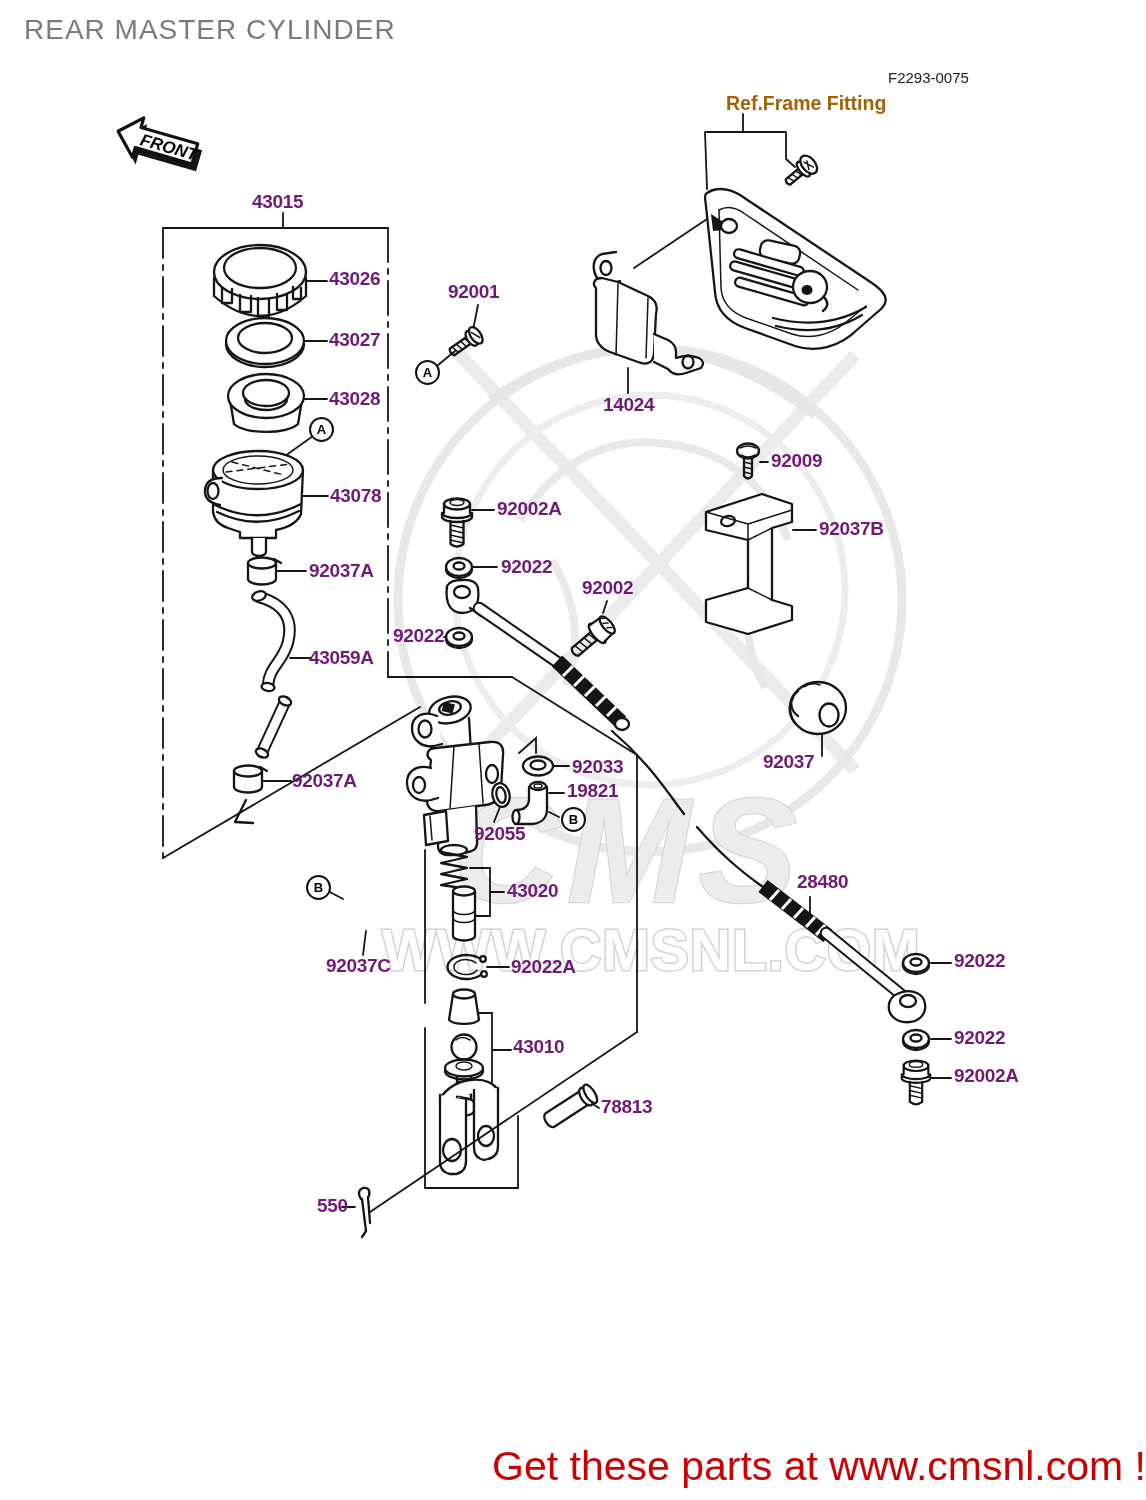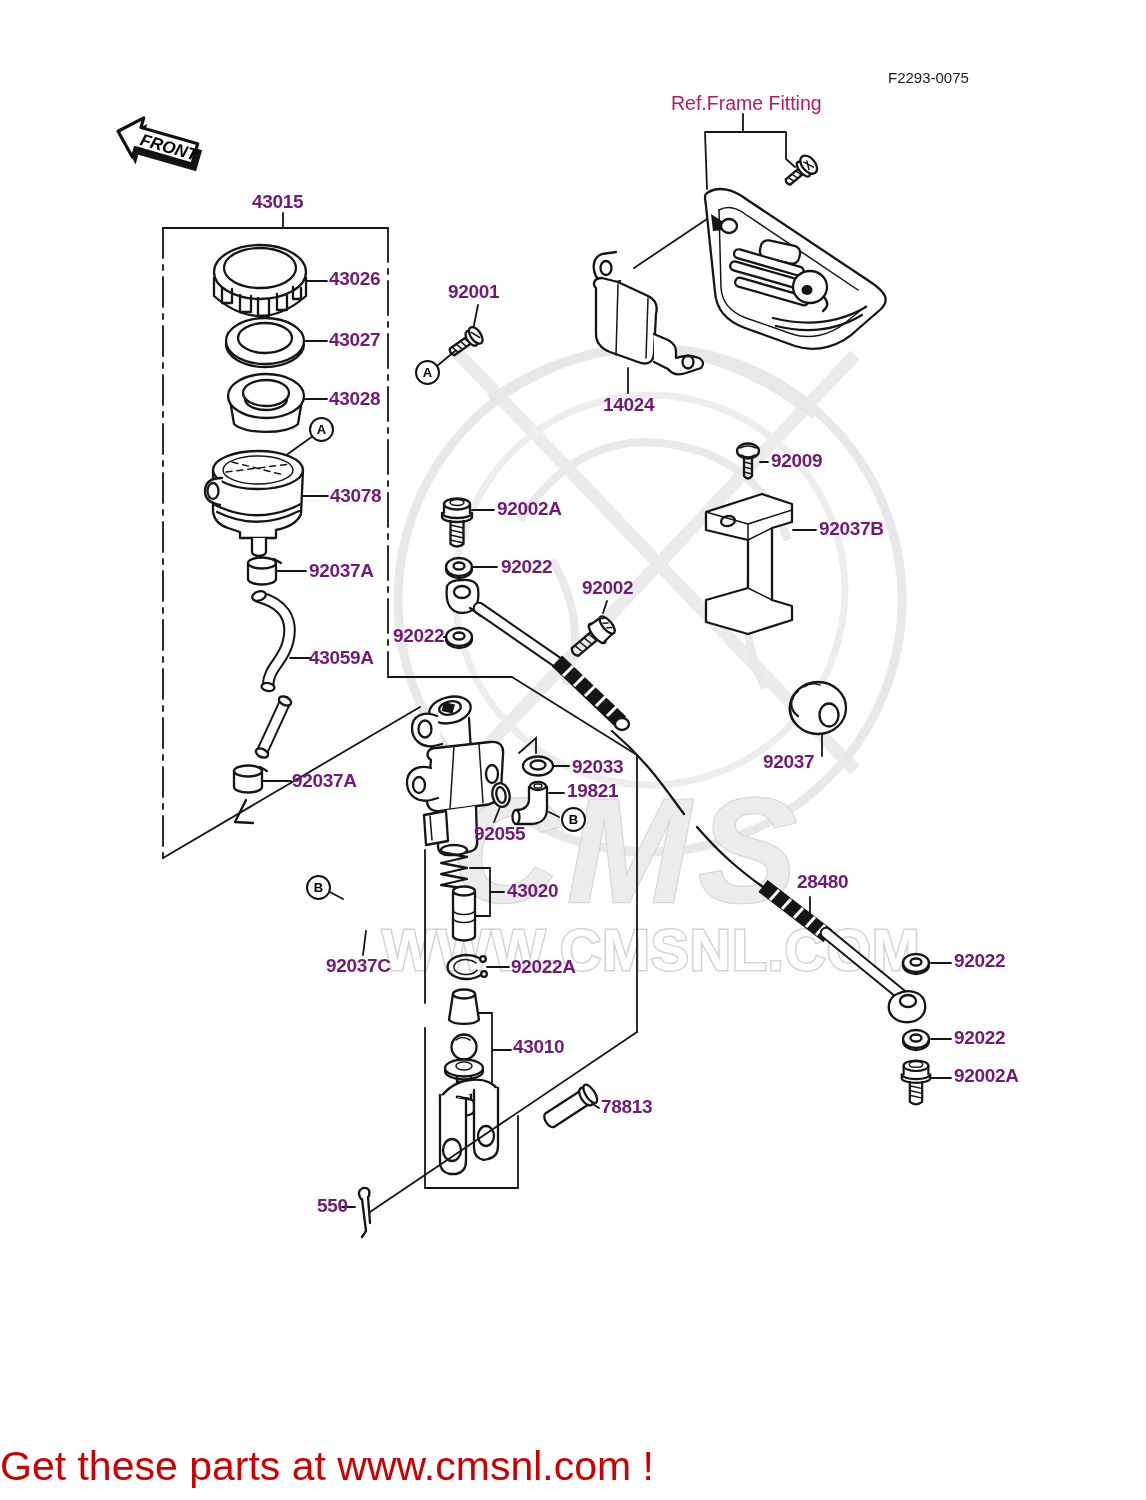--- a/index.html
+++ b/index.html
@@ -15,22 +15,22 @@
   .tubi{fill:none;stroke:#fff;stroke-width:8.5;stroke-linecap:round}
   .coil{fill:none;stroke:#151515;stroke-width:15;stroke-linecap:butt}
   .ctick{stroke:#fff;stroke-width:3;fill:none}
   .wmtxt{font-family:"Liberation Sans",sans-serif;paint-order:stroke}
   .lbl{position:absolute;font:bold 19px/1.1 "Liberation Sans",sans-serif;
        letter-spacing:-0.3px;color:#701a75;white-space:nowrap}
   .refmark{position:absolute;width:21px;height:21px;border:2.2px solid #111;border-radius:50%;
        font:bold 13px/21px "Liberation Sans",sans-serif;text-align:center;color:#000;background:#fff;box-sizing:content-box}
   #page-title{position:absolute;left:24px;top:14px;font-size:28px;color:#7b7b7b;letter-spacing:1px}
   #figure-code{position:absolute;left:888px;top:69px;font-size:15px;font-weight:normal;color:#1a1a1a}
-  #ref-frame-label{position:absolute;left:671px;top:92px;font-size:19.5px;font-weight:normal;color:#be185d}
-  #footer-banner{position:absolute;left:0;right:0;top:1443px;text-align:left;
+  #ref-frame-label{position:absolute;left:726px;top:92px;font-size:19.5px;font-weight:bold;color:#a16207}
+  #footer-banner{position:absolute;left:0;right:0;top:1443px;text-align:right;
        font-size:41px;color:#cc0000}
 </style>
 </head>
 <body>
 
 <div id="page">
 
 <svg id="diagram-svg" width="1146" height="1500" viewBox="0 0 1146 1500">
 
   <g>
@@ -346,20 +346,21 @@
     <ellipse class="fw" cx="48" cy="0" rx="4.5" ry="10.5"></ellipse>
   </g>
   <g>
     <path class="ln" d="M361,1199 Q356,1191 363,1188 Q371,1187 369,1196"></path>
     <path class="ln" d="M362,1199 L366,1231 M368,1197 L370,1223 M366,1231 L362,1237"></path>
   </g>
 
   <path class="ldr" d="M637,1032 L370,1212"></path>
 </svg>
 
+<div id="page-title">REAR MASTER CYLINDER</div>
 <div id="figure-code">F2293-0075</div>
 <div id="ref-frame-label">Ref.Frame Fitting</div>
 
 <span class="lbl" style="left:252px;top:192px">43015</span>
 <span class="lbl" style="left:329px;top:269px">43026</span>
 <span class="lbl" style="left:329px;top:330px">43027</span>
 <span class="lbl" style="left:329px;top:389px">43028</span>
 <span class="lbl" style="left:330px;top:486px">43078</span>
 <span class="lbl" style="left:309px;top:561px">92037A</span>
 <span class="lbl" style="left:309px;top:648px">43059A</span>

